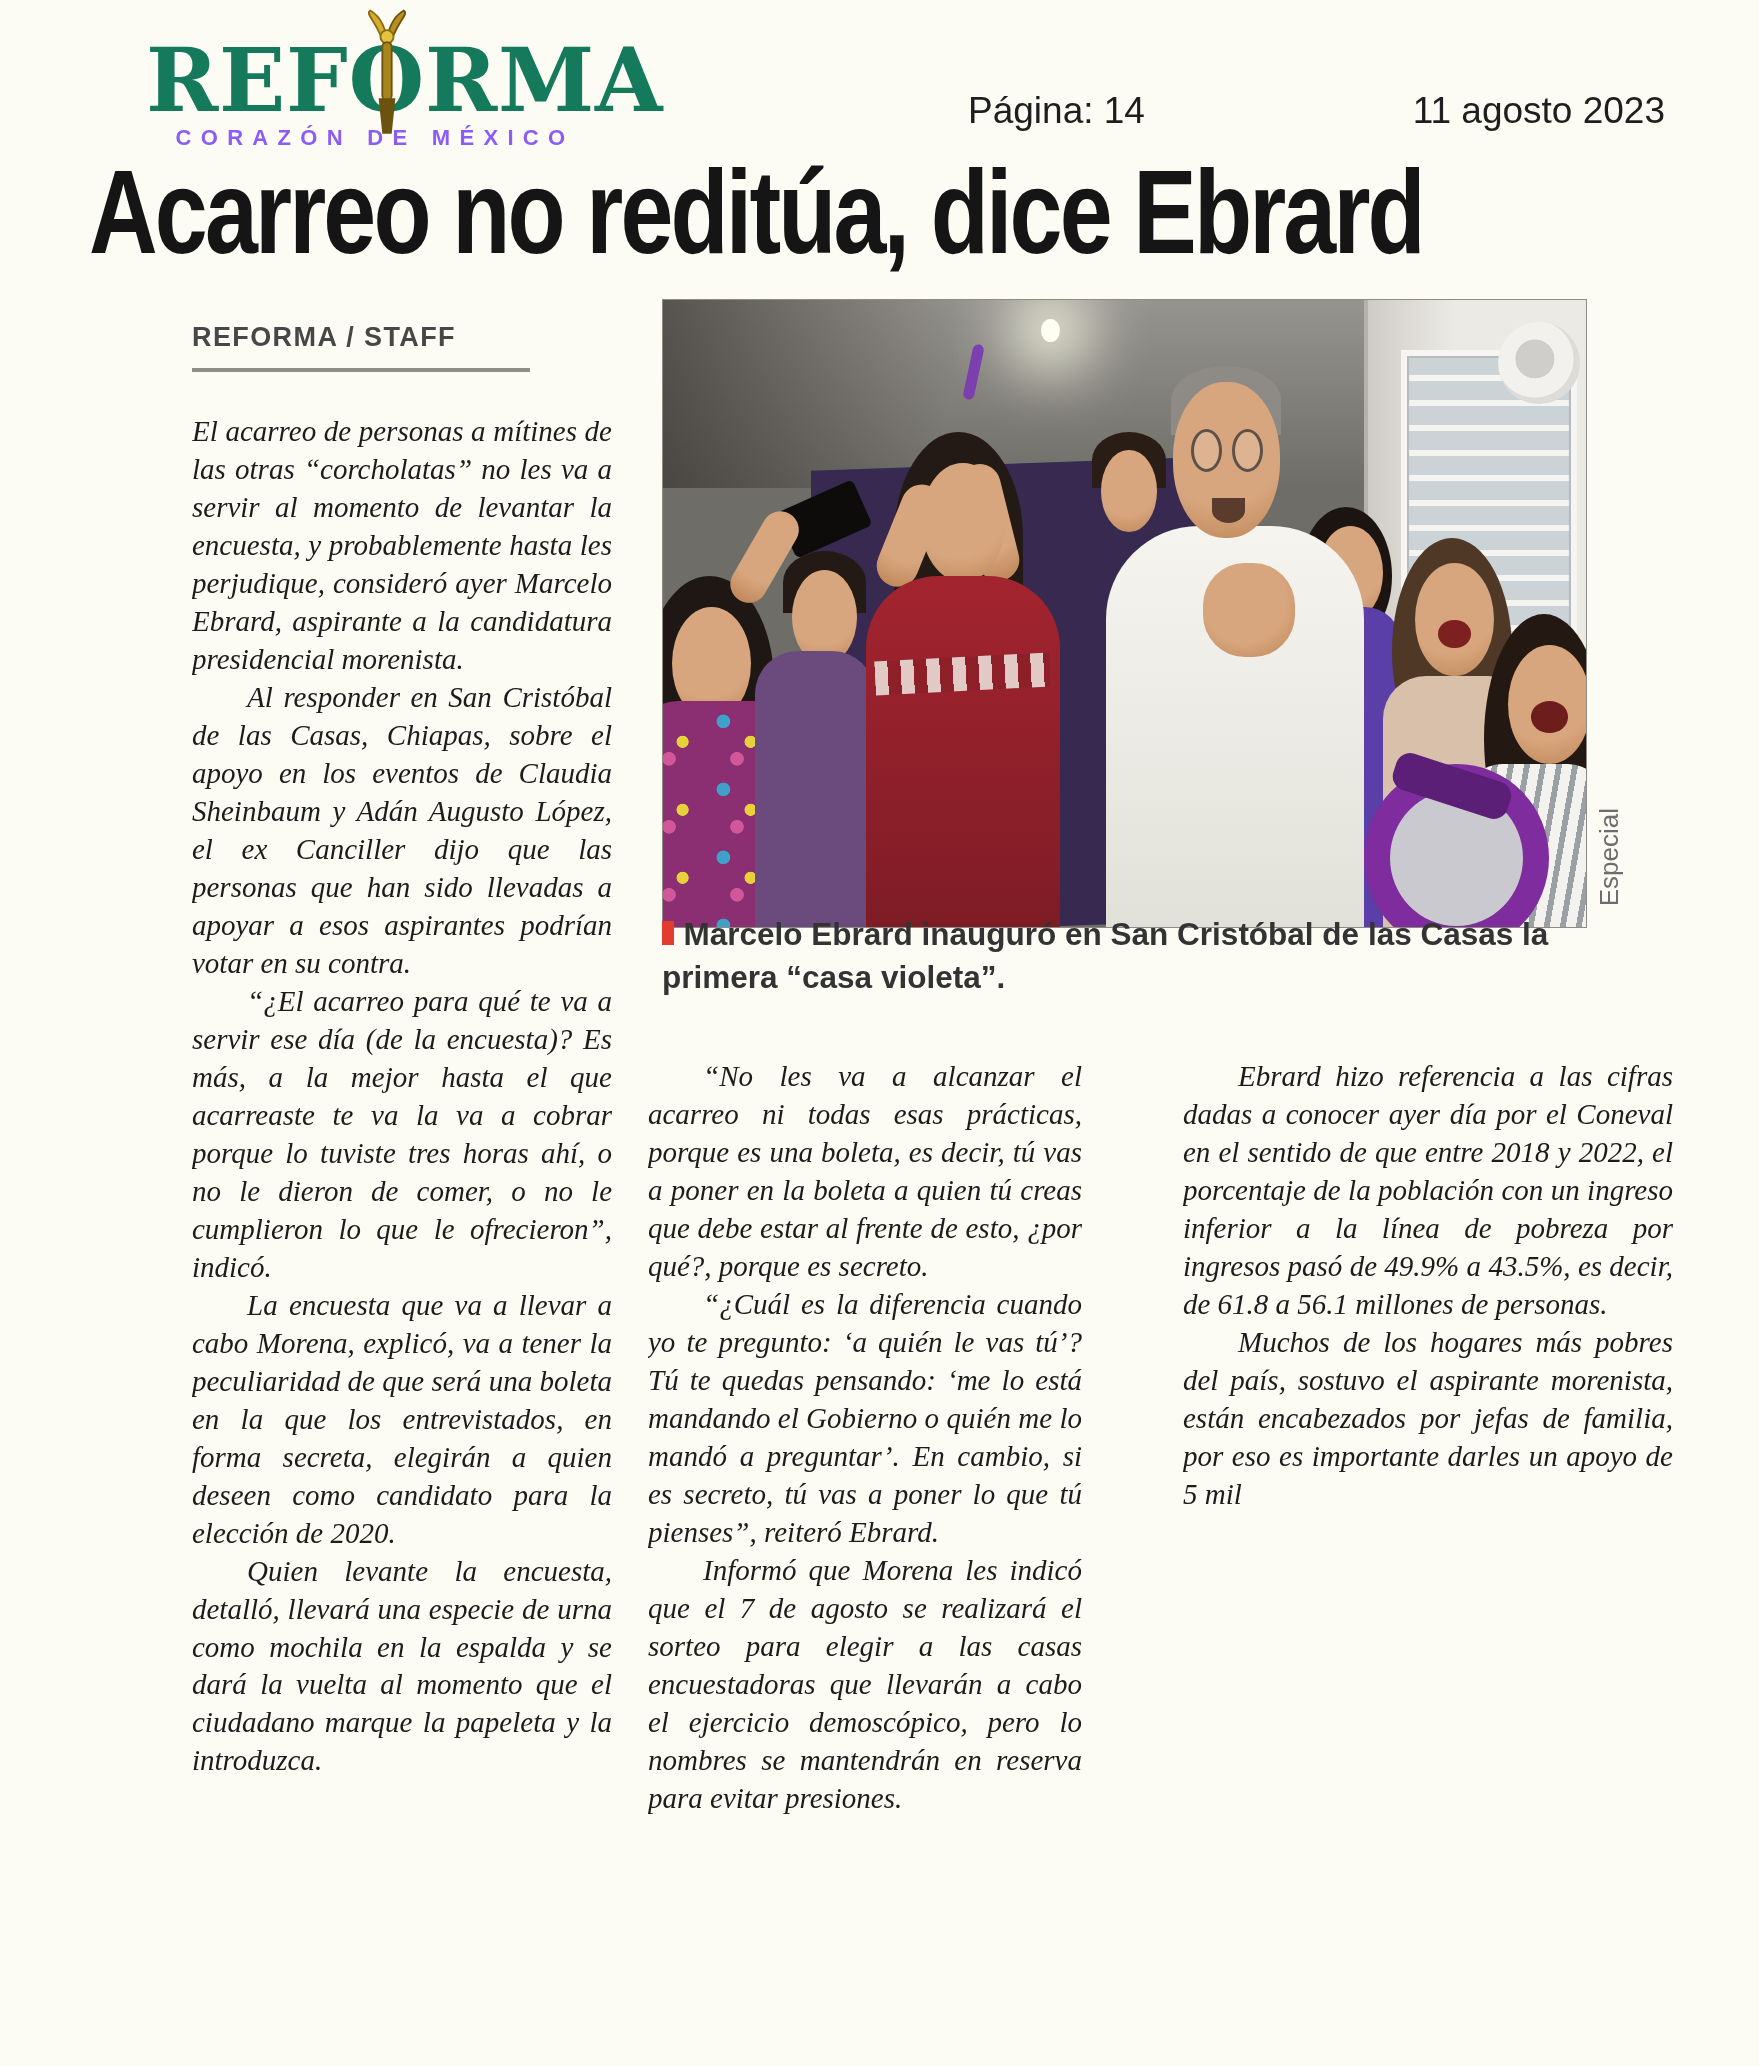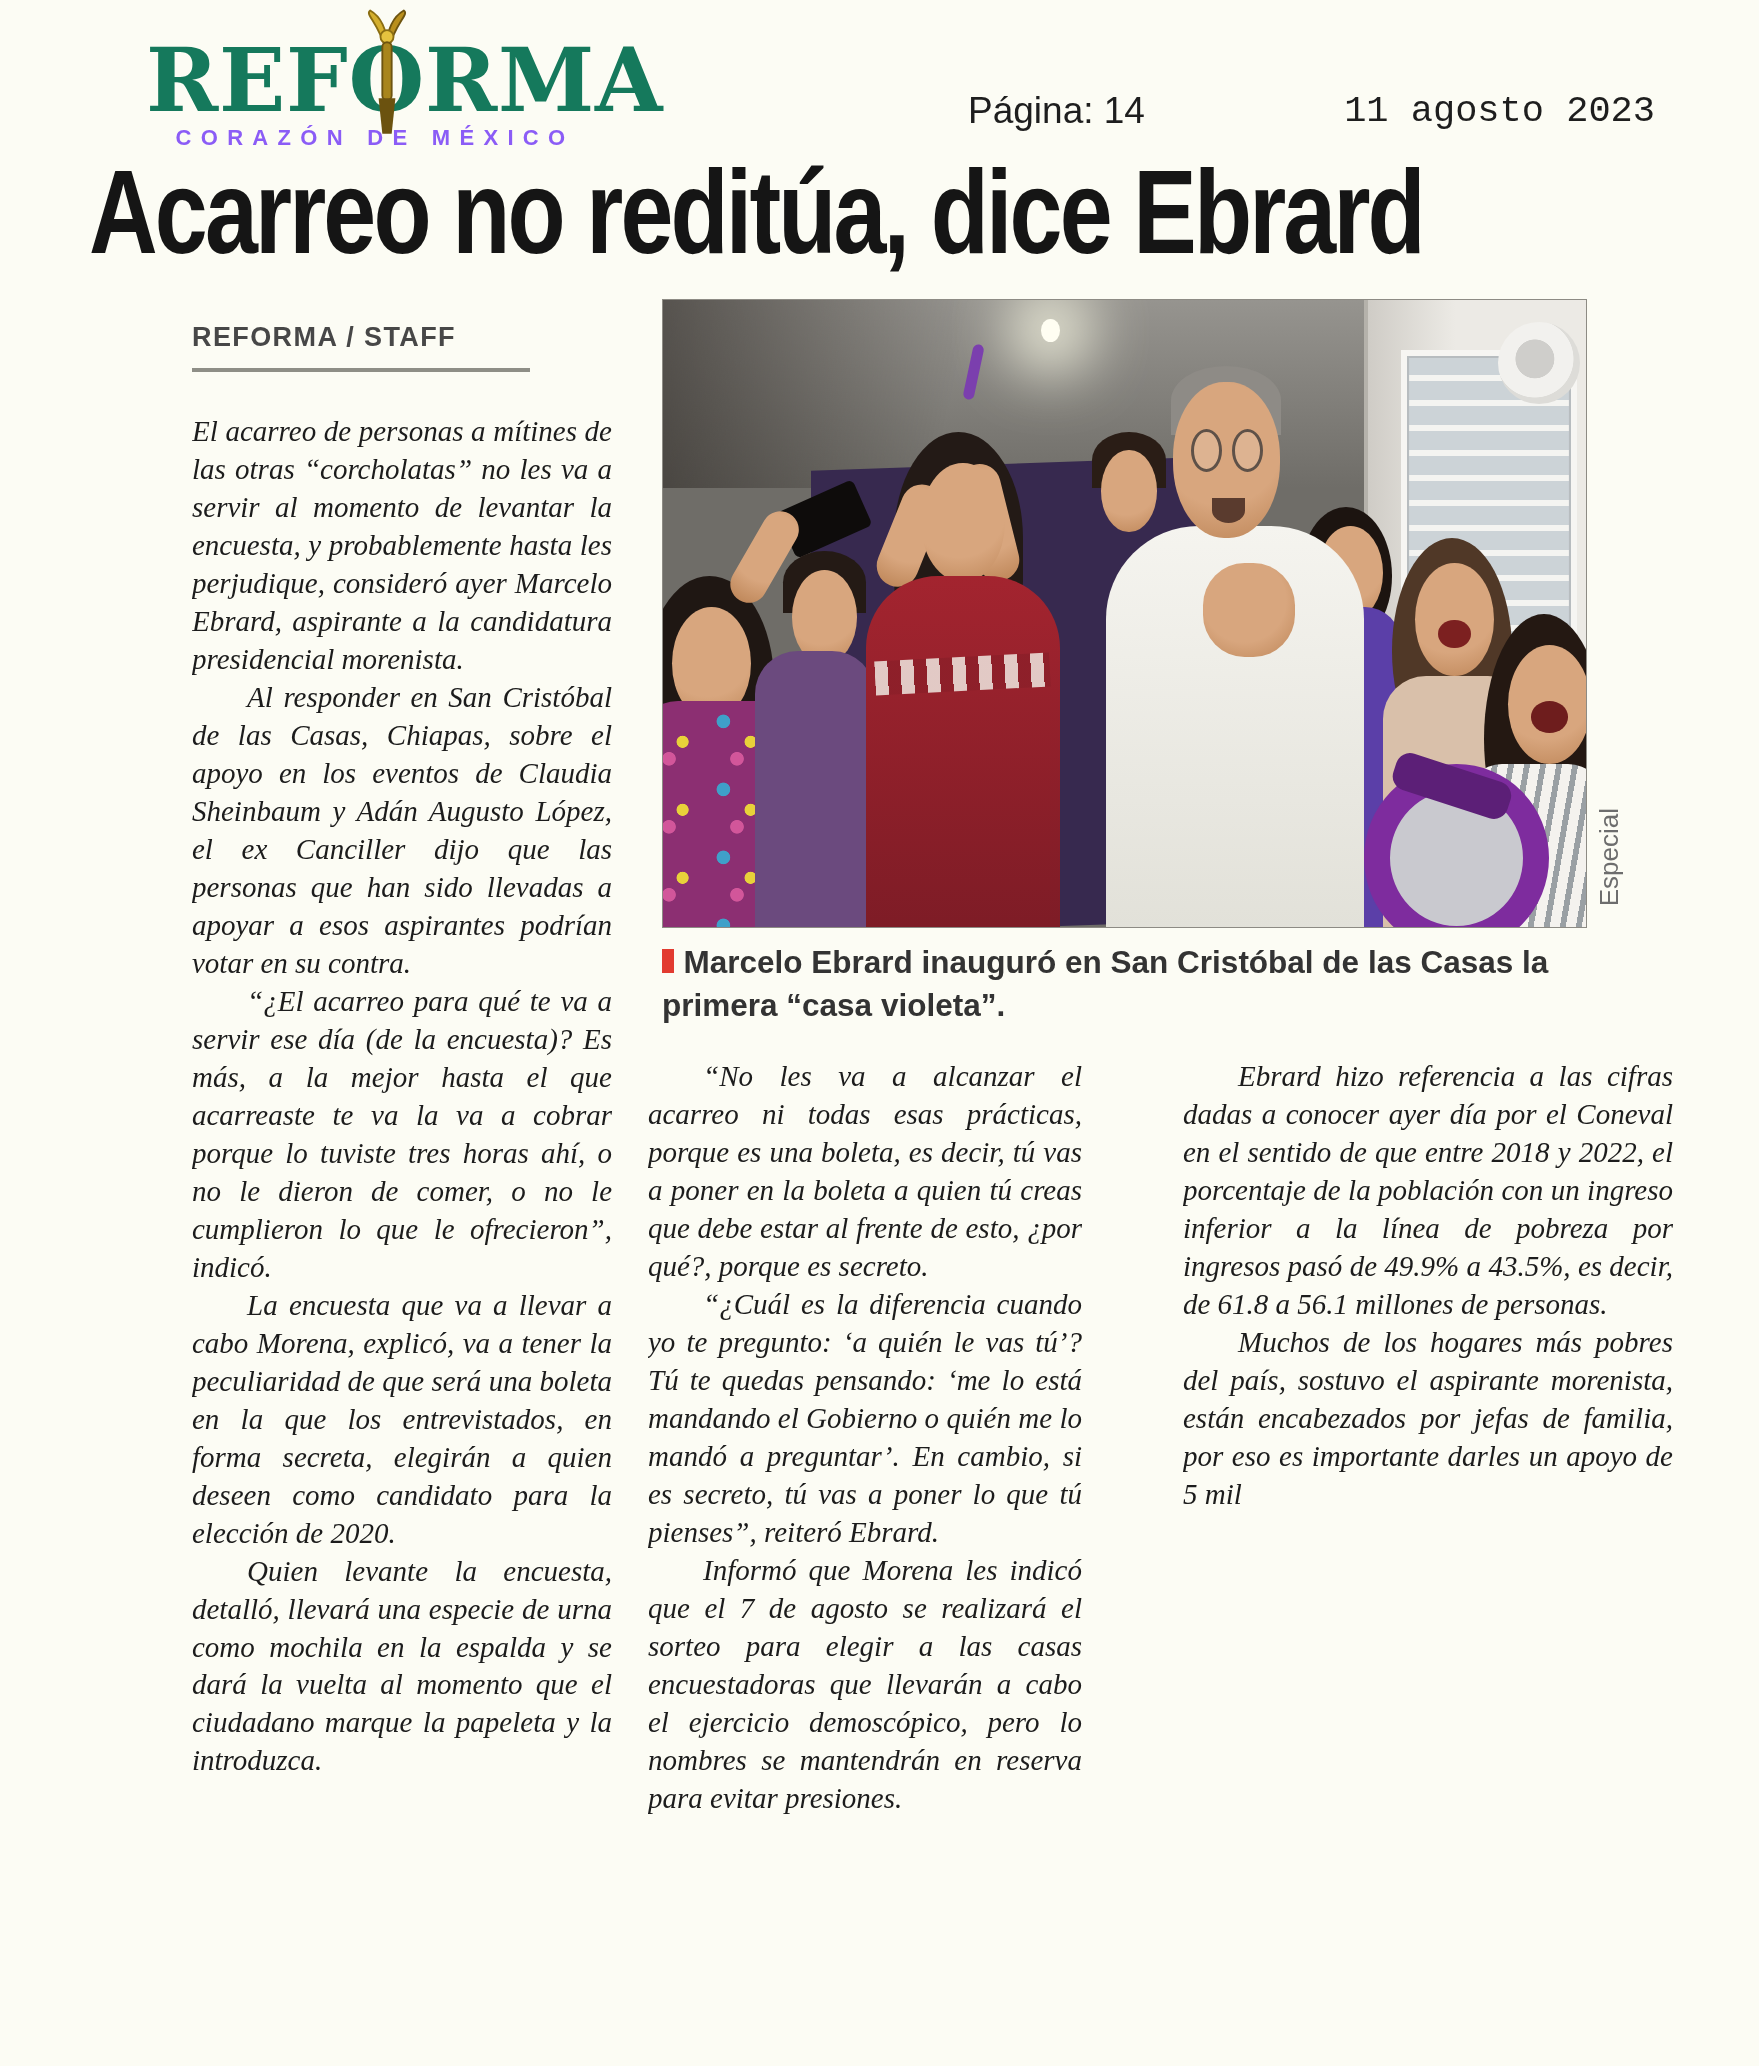--- a/index.html
+++ b/index.html
@@ -16,22 +16,22 @@
     font-size:87px; line-height:1; color:#15795c; letter-spacing:0.7px;
     display:flex; align-items:flex-start; }
   .logo-o{ position:relative; display:inline-block; }
   .logo-angel{ position:absolute; left:50%; top:-33px; transform:translateX(-50%);
     width:56px; height:140px; z-index:3; }
   .logo-sub{ margin-top:1.4px; text-align:center; width:458px;
     font-family:"Liberation Sans", sans-serif; font-weight:bold;
     font-size:22px; letter-spacing:9.3px; color:#8b5cf6; }
   .page-num{ position:absolute; left:968px; top:90px;
     font-family:"Liberation Sans", sans-serif; font-size:37px; color:#1e1e1e; }
-  .issue-date{ position:absolute; right:105px; top:90px;
-    font-family:Liberation Mono, monospace; font-size:37px; color:#1e1e1e; }
+  .issue-date{ position:absolute; right:95px; top:90px;
+    font-family:Liberation Sans, sans-serif; font-size:37px; color:#1e1e1e; }
 
   
   .headline{ position:absolute; left:89px; top:150px; width:1647px; overflow:visible; }
   .headline .hl-scale{ display:inline-block; transform:scaleX(.8); transform-origin:left top;
     font-family:"Liberation Sans", sans-serif; font-weight:700; font-size:119px;
     line-height:1.05; letter-spacing:-3.6px; color:#151515; white-space:nowrap; }
   .byline{ position:absolute; left:192px; top:322px;
     font-family:"Liberation Sans", sans-serif; font-weight:700; font-size:27px;
     letter-spacing:1.4px; color:#474747; }
   .byline-rule{ position:absolute; left:192px; top:368px; width:338px; height:4.3px;
@@ -124,21 +124,21 @@
   
   .ring{ left:76%; top:74%; width:20%; height:30%; border-radius:50%;
     border:26px solid #7e2c9e; background:#c9c9cf; }
   .ring-band{ left:79%; top:74.5%; width:13%; height:6%; background:#5c1f77;
     border-radius:14.3px; transform:rotate(18deg); }
 
   
   .photo-credit{ position:absolute; left:1594px; top:808px;
     writing-mode:vertical-rl; transform:rotate(180deg);
     font-family:"Liberation Sans", sans-serif; font-size:26px; color:#6d6d6d; }
-  .caption{ position:absolute; left:662px; top:941px; width:910px;
+  .caption{ position:absolute; left:662px; top:913px; width:910px;
     font-family:"Liberation Sans", sans-serif; font-weight:700; font-size:31.5px;
     line-height:1.35; color:#333333; }
   .caption-bullet{ display:inline-block; width:11.5px; height:24px; background:#e23b30;
     margin-right:10px; }
 </style>
 </head>
 <body>
 
 <div class="page">
 

